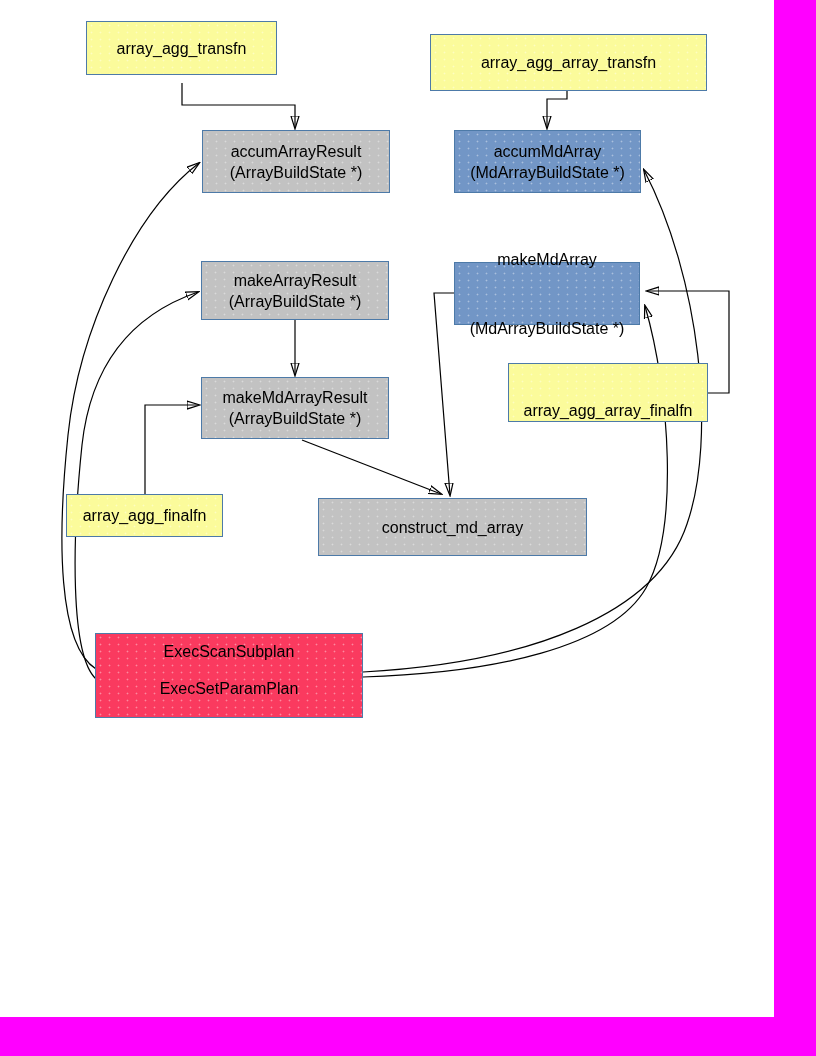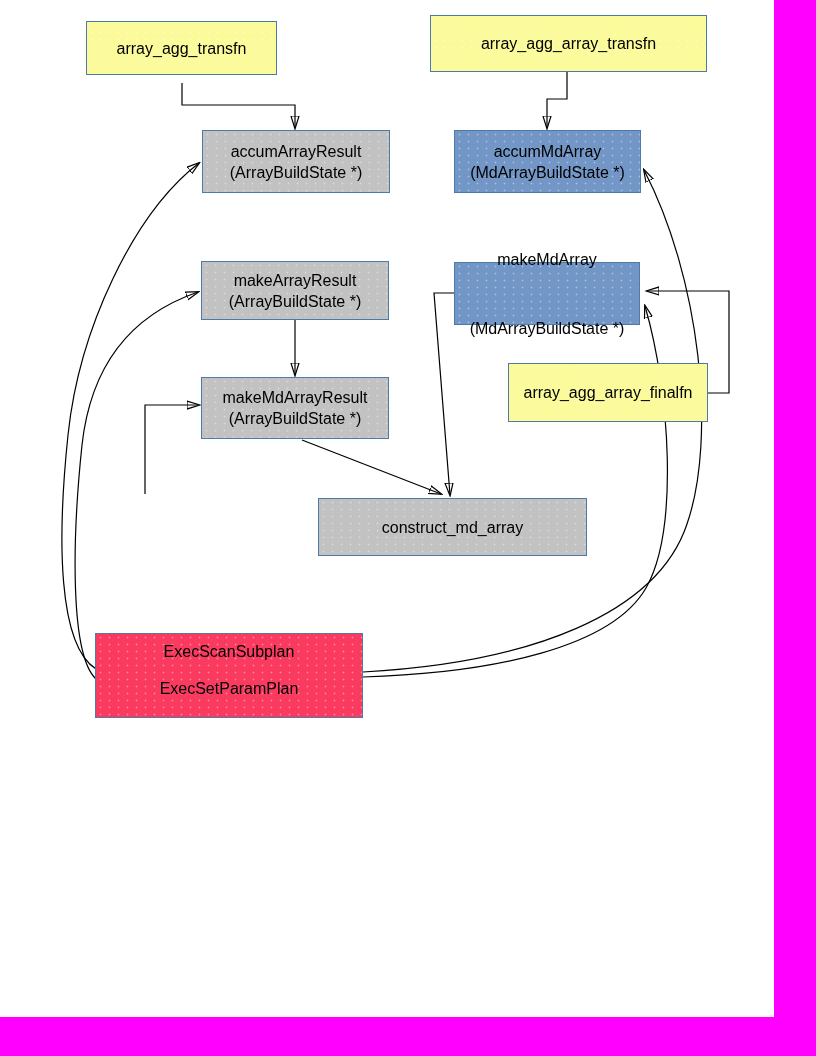--- a/index.html
+++ b/index.html
@@ -67,21 +67,21 @@
     <path d="M96 669 C58 645 57 540 68 435 C79 330 133 214 199 163" marker-end="url(#ah)"></path>
     <path d="M96 679 C70 655 72 540 82 445 C92 355 140 312 198 292" marker-end="url(#ah)"></path>
     <path d="M363 677 C495 673 612 647 646 588 C679 530 670 392 645 306" marker-end="url(#ah)"></path>
     <path d="M363 672 C530 663 657 614 687 524 C717 437 700 278 644 170" marker-end="url(#ah)"></path>
   </svg>
 
   <div class="node" id="n-array_agg_transfn" style="background-color: rgb(251, 251, 155); border-color: rgb(77, 122, 168);">
     <span class="lbl">array_agg_transfn</span>
   </div>
 
-  <div class="node" id="n-array_agg_array_transfn" style="background-color: rgb(251, 251, 155); border-color: rgb(77, 122, 168);">
+  <div class="node" id="n-array_agg_array_transfn" style="background-color: rgb(251, 251, 155); border-color: rgb(77, 122, 168); margin-top: 19px;">
     <span class="lbl">array_agg_array_transfn</span>
   </div>
 
   <div class="node" id="n-accumArrayResult" style="background-color: rgb(194, 194, 194); border-color: rgb(77, 122, 168);">
     <span class="lbl">accumArrayResult</span>
     <span class="lbl">(ArrayBuildState *)</span>
   </div>
 
   <div class="node" id="n-accumMdArray" style="background-color: rgb(114, 150, 198); border-color: rgb(77, 122, 168);">
     <span class="lbl">accumMdArray</span>
@@ -96,24 +96,27 @@
   <div class="node" id="n-makeMdArray" style="background-color: rgb(114, 150, 198); border-color: rgb(77, 122, 168);">
     <span class="lbl">makeMdArray</span>
     <span class="lbl">(MdArrayBuildState *)</span>
   </div>
 
   <div class="node" id="n-makeMdArrayResult" style="background-color: rgb(194, 194, 194); border-color: rgb(77, 122, 168);">
     <span class="lbl">makeMdArrayResult</span>
     <span class="lbl">(ArrayBuildState *)</span>
   </div>
 
-  <div class="node" id="n-array_agg_array_finalfn" style="background-color: rgb(251, 251, 155); border-color: rgb(77, 122, 168);">
+  <div class="node" id="n-array_agg_array_finalfn" style="background-color: rgb(251, 251, 155); border-color: rgb(77, 122, 168); justify-content: flex-end;">
     <span class="lbl">array_agg_array_finalfn</span>
   </div>
 
+  <div class="node" id="n-array_agg_finalfn" style="background-color: rgb(251, 251, 155); border-color: rgb(77, 122, 168);">
+    <span class="lbl">array_agg_finalfn</span>
+  </div>
 
   <div class="node" id="n-construct_md_array" style="background-color: rgb(194, 194, 194); border-color: rgb(77, 122, 168);">
     <span class="lbl">construct_md_array</span>
   </div>
 
   <div class="node" id="n-exec_subplan" style="background-color: rgb(250, 58, 95); border-color: rgb(77, 122, 168); gap: 16px;">
     <span class="lbl">ExecScanSubplan</span>
     <span class="lbl">ExecSetParamPlan</span>
   </div>
 

